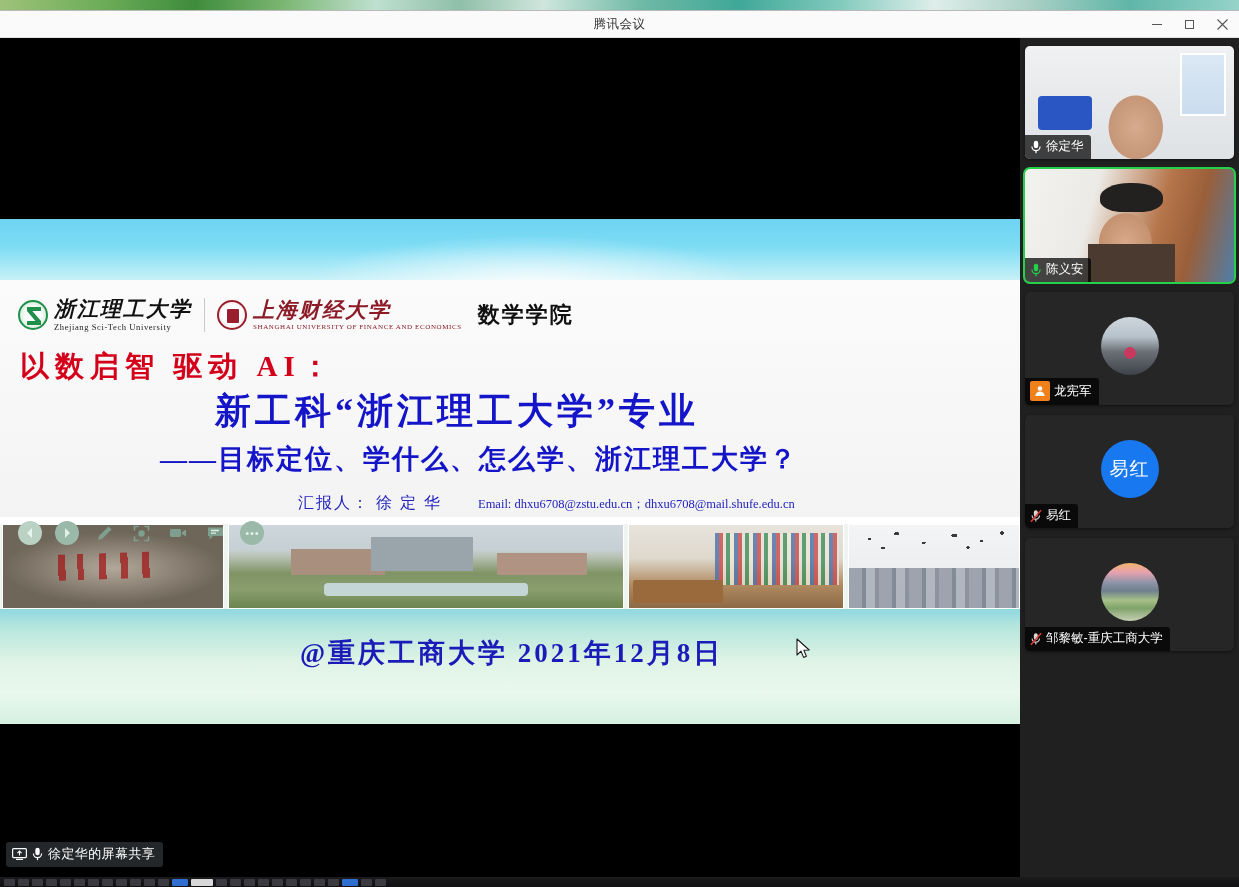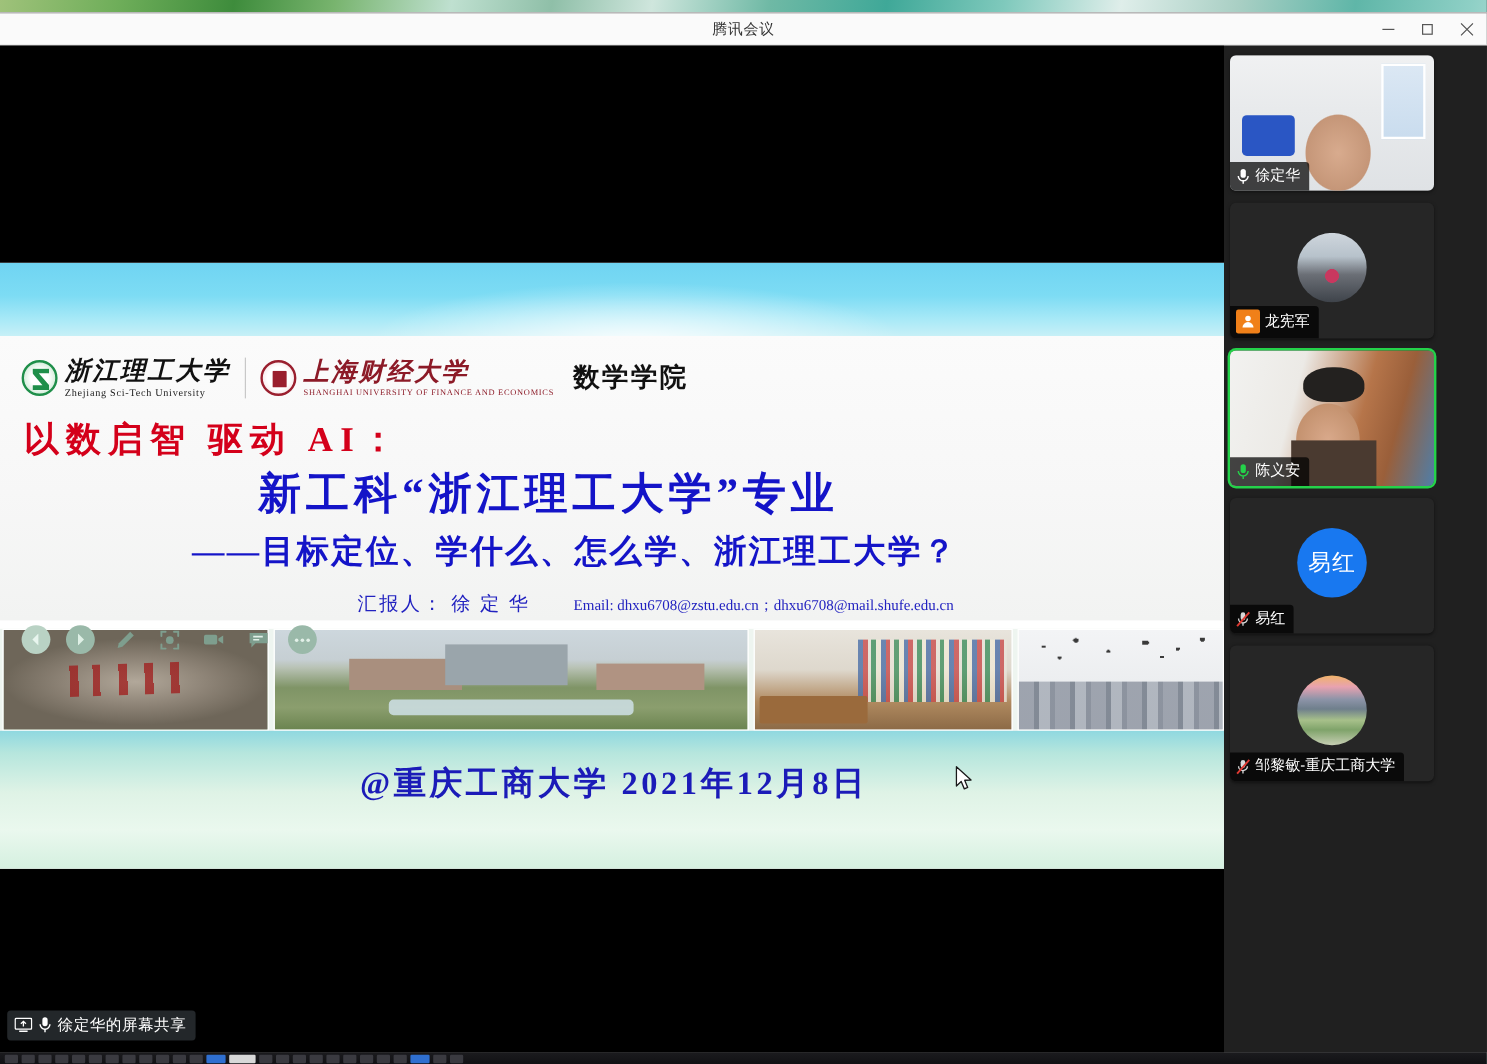--- a/index.html
+++ b/index.html
@@ -279,21 +279,21 @@
   
   #participants {
     width: 219px; height:839px;
     background: #202020;
     padding: 8px 5px 0 5px;
     display:flex; flex-direction:column; gap:10px;
     overflow:hidden;
   }
   .tile {
     position:relative;
-    width:170px; height:113px;
+    width:209px; height:113px;
     background:#2b2b2b;
     border-radius:5px;
     overflow:hidden;
     flex:0 0 auto;
     box-shadow: 0 1px 3px rgba(0,0,0,.5);
   }
   .tile.speaking { box-shadow: 0 0 0 2px #24d24a inset, 0 0 0 2px #24d24a; }
   .tile-video { position:absolute; inset:0; }
 
   
@@ -515,45 +515,45 @@
         <div class="name-badge">
           <svg class="mic" viewBox="0 0 11 14">
             <rect x="3.3" y="0.8" width="4.4" height="7.4" rx="2.2" fill="#fff"></rect>
             <path d="M1.4 6.6 a4.1 4.1 0 0 0 8.2 0" stroke="#fff" stroke-width="1.2" fill="none"></path>
             <path d="M5.5 10.8 V13.2" stroke="#fff" stroke-width="1.2"></path>
           </svg>
           <span>徐定华</span>
         </div>
       </div>
 
+      <div class="tile speaking">
+        <div class="tile-video vid-chen"></div>
+        <div class="name-badge">
+          <svg class="mic" viewBox="0 0 11 14">
+            <rect x="3.3" y="0.8" width="4.4" height="7.4" rx="2.2" fill="#24d24a"></rect>
+            <path d="M1.4 6.6 a4.1 4.1 0 0 0 8.2 0" stroke="#24d24a" stroke-width="1.2" fill="none"></path>
+            <path d="M5.5 10.8 V13.2" stroke="#24d24a" stroke-width="1.2"></path>
+          </svg>
+          <span>陈义安</span>
+        </div>
+      </div>
+
       <div class="tile tile-dark">
         <div class="avatar-img av-long"></div>
         <div class="name-badge">
           <span class="host-ic">
             <svg width="12" height="12" viewBox="0 0 12 12">
               <circle cx="6" cy="3.5" r="2.3" fill="#fff"></circle>
               <path d="M1.4 11 a4.6 4.6 0 0 1 9.2 0 Z" fill="#fff"></path>
             </svg>
           </span>
           <span>龙宪军</span>
         </div>
       </div>
 
-      <div class="tile speaking">
-        <div class="tile-video vid-chen"></div>
-        <div class="name-badge">
-          <svg class="mic" viewBox="0 0 11 14">
-            <rect x="3.3" y="0.8" width="4.4" height="7.4" rx="2.2" fill="#24d24a"></rect>
-            <path d="M1.4 6.6 a4.1 4.1 0 0 0 8.2 0" stroke="#24d24a" stroke-width="1.2" fill="none"></path>
-            <path d="M5.5 10.8 V13.2" stroke="#24d24a" stroke-width="1.2"></path>
-          </svg>
-          <span>陈义安</span>
-        </div>
-      </div>
-
       <div class="tile tile-dark">
         <div class="avatar-initial">易红</div>
         <div class="name-badge">
           <svg class="mic" viewBox="0 0 13 14">
             <rect x="4.2" y="0.8" width="4.2" height="7.2" rx="2.1" fill="#d8d8d8"></rect>
             <path d="M2.3 6.4 a4 4 0 0 0 8 0" stroke="#d8d8d8" stroke-width="1.2" fill="none"></path>
             <path d="M6.3 10.6 V13" stroke="#d8d8d8" stroke-width="1.2"></path>
             <path d="M1 13.2 L12 0.8" stroke="#e03a32" stroke-width="1.7"></path>
           </svg>
           <span>易红</span>

